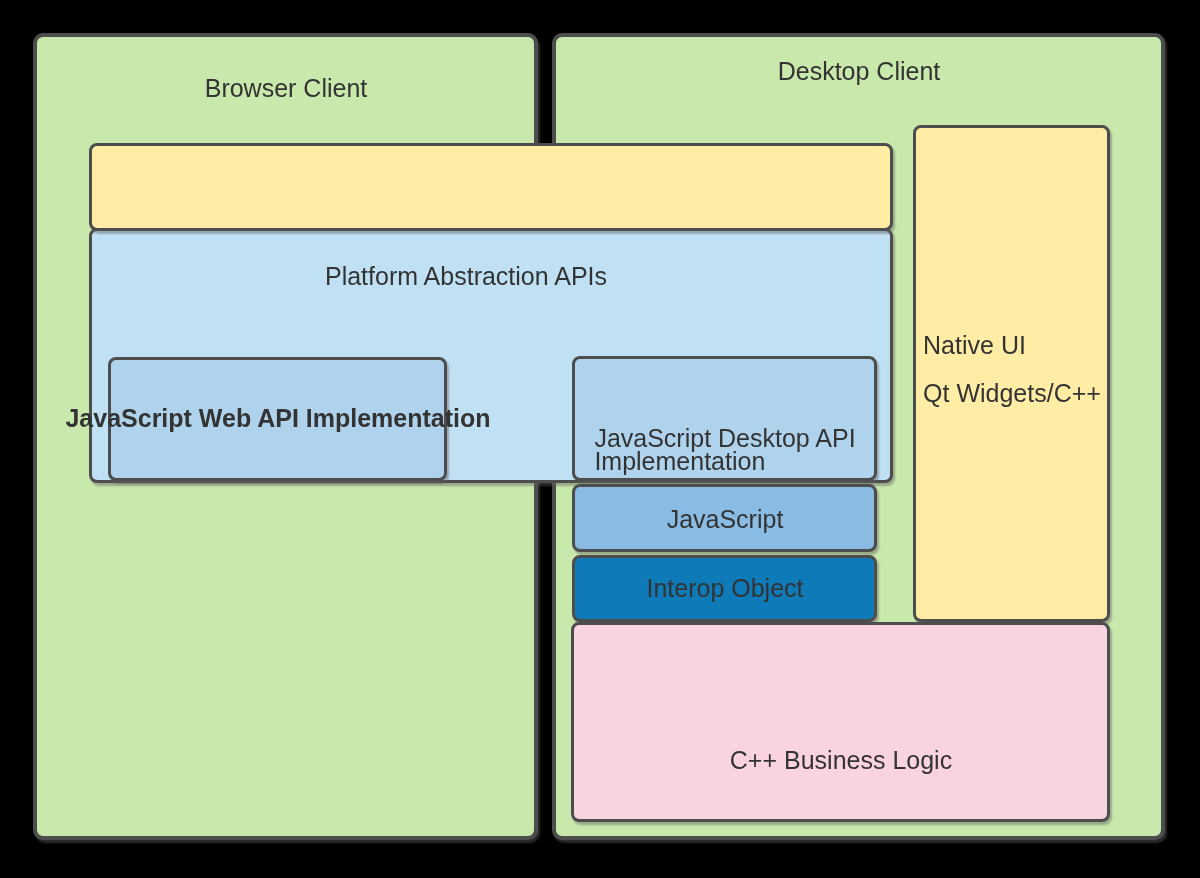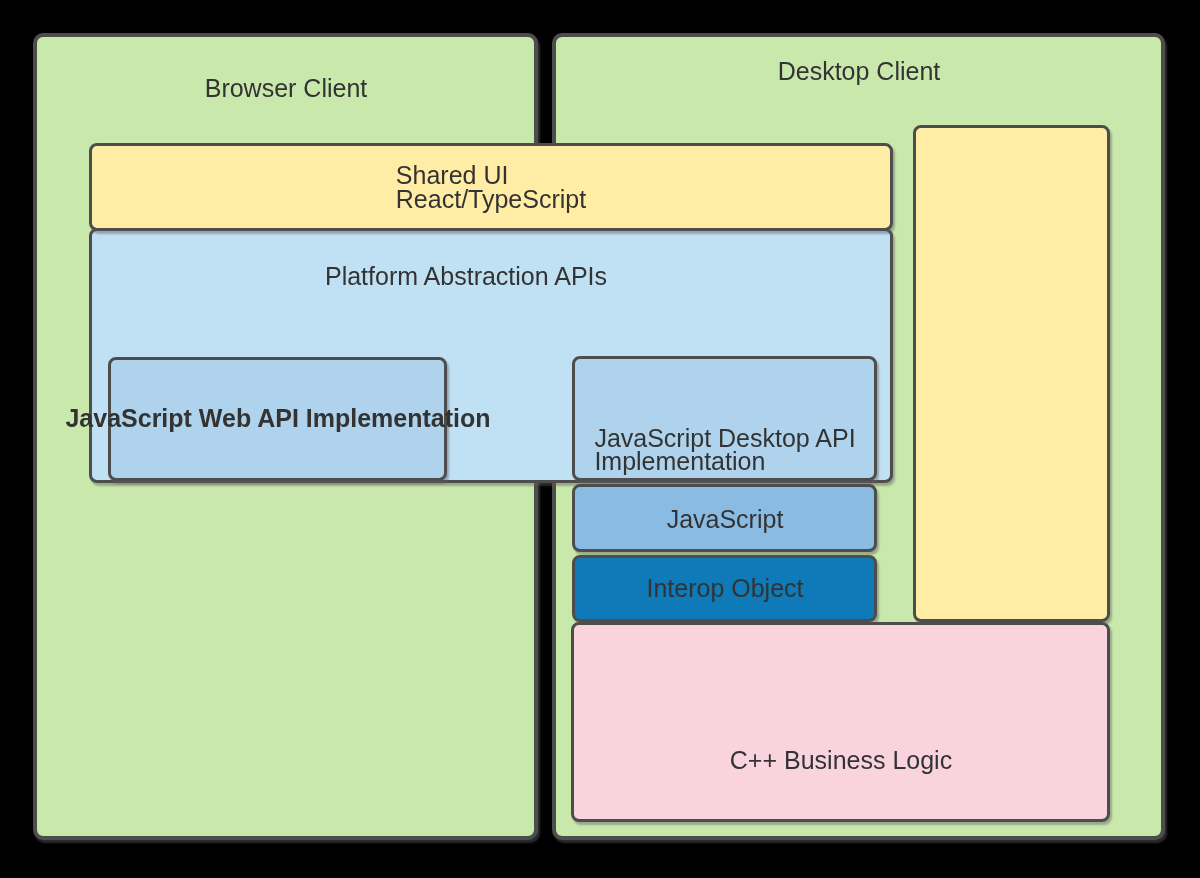--- a/index.html
+++ b/index.html
@@ -78,34 +78,34 @@
 
   <div class="box" id="qwebchannel"></div>
   <div class="box" id="interop-object"></div>
   <div class="box" id="native-ui"></div>
   <div class="box" id="cpp-logic"></div>
 
   <div class="label" id="browser-client-label">Browser Client</div>
 
   <div class="label" id="desktop-client-label">Desktop Client</div>
 
-  <div class="label" id="shared-ui-label">
-    <span class="line">Shared UI</span>
-    <span class="line">React/TypeScript</span>
-  </div>
 
   <div class="label" id="platform-apis-label">Platform Abstraction APIs</div>
 
   <div class="label" id="js-web-api-label">JavaScript Web API Implementation</div>
 
   <div class="label" id="js-desktop-api-label">
     <span class="line">JavaScript Desktop API</span>
     <span class="line">Implementation</span>
   </div>
 
   <div class="label" id="qwebchannel-label">JavaScript</div>
 
   <div class="label" id="interop-object-label">Interop Object</div>
 
+  <div class="label" id="native-ui-label">
+    <span class="line">Native UI</span>
+    <span class="line">Qt Widgets/C++</span>
+  </div>
 
   <div class="label" id="cpp-logic-label">C++ Business Logic</div>
 
 </div>
 
 </body></html>

